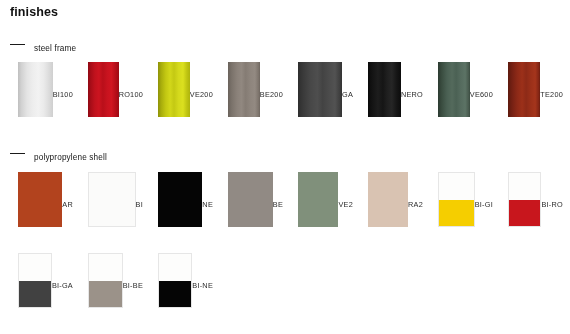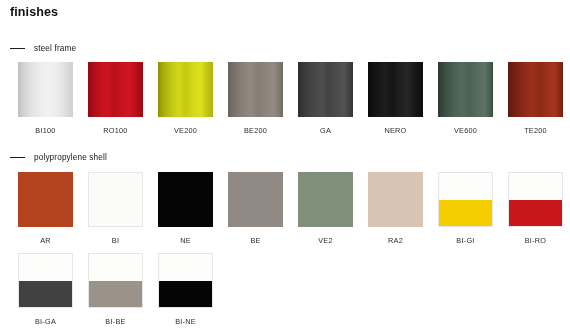--- a/index.html
+++ b/index.html
@@ -25,21 +25,21 @@
     font-weight: bold;
     letter-spacing: 0.1px;
     color: #111111;
     text-align: center;
   }
 
   
   .group-header {
     position: absolute;
     display: flex;
-    align-items: center;
+    align-items: flex-start;
     gap: 9px;
     font-size: 8.2px;
     color: #161616;
     letter-spacing: 0.15px;
   }
   .group-header .dash {
     display: block;
     width: 15px;
     height: 1px;
     background: #1a1a1a;
@@ -52,21 +52,21 @@
   
   .swatch-row {
     position: absolute;
     left: 18px;
     display: flex;
     gap: 15px;
   }
   .swatch-cell {
     width: 55px;
     display: flex;
-    flex-direction: column;
+    flex-direction: row;
     align-items: center;
   }
   .swatch-chip {
     width: 55px;
     height: 55px;
     position: relative;
     overflow: hidden;
     box-sizing: border-box;
   }
   .swatch-chip.bordered {

